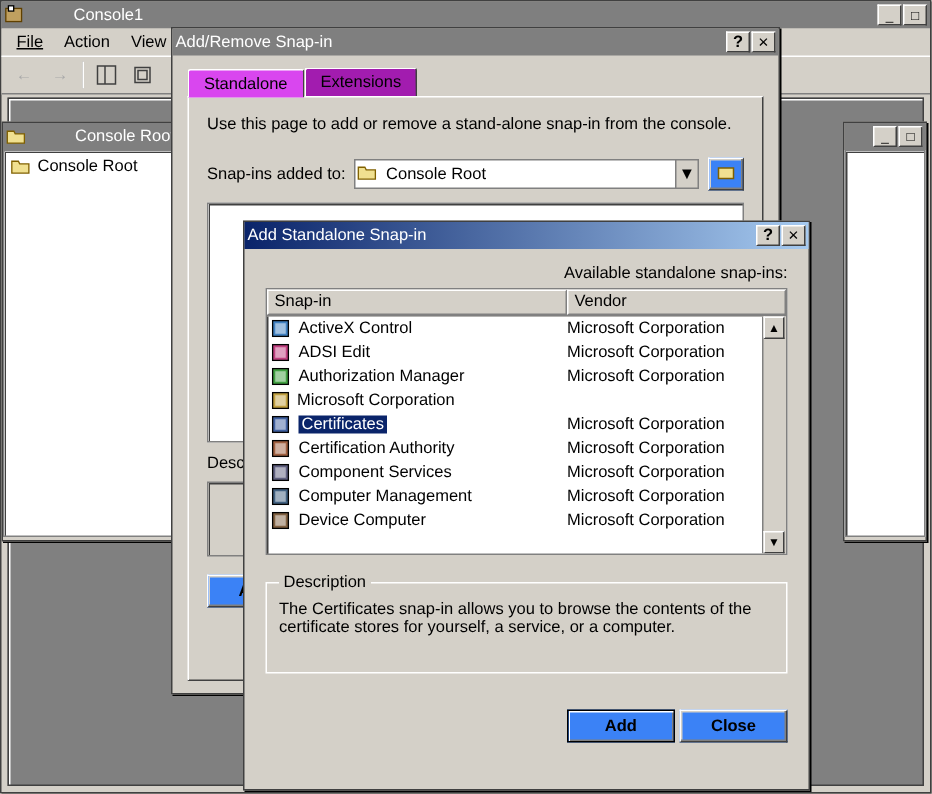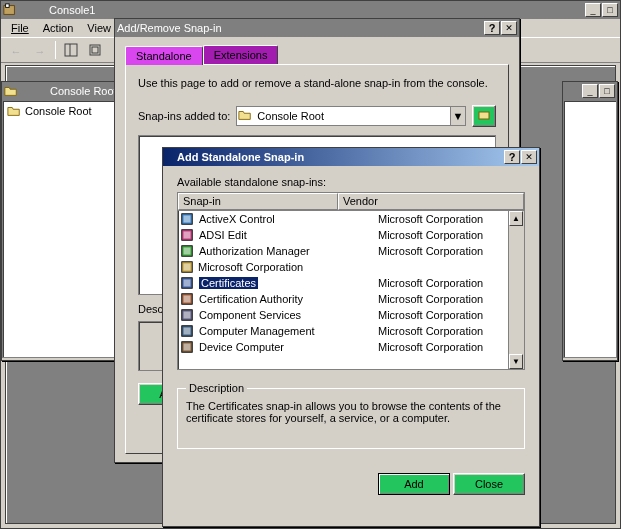--- a/index.html
+++ b/index.html
@@ -15,21 +15,21 @@
 .menubar { background: #d4d0c8; height: 18px; display: flex; align-items: center; padding: 0 4px; gap: 2px; }
 .menubar span { padding: 1px 6px; cursor: pointer; text-align: center; }
 .menubar span u { text-decoration: underline; }
 
 .toolbar { background: #d4d0c8; height: 26px; border-top: 1px solid #fff; border-bottom: 1px solid #808080; display: flex; align-items: center; padding: 0 4px; gap: 2px; }
 .toolbtn { width: 22px; height: 22px; border: 1px solid transparent; display: flex; align-items: center; justify-content: center; color: #808080; cursor: pointer; }
 .toolbtn.disabled { color: #aaa; }
 .sep { width: 1px; height: 18px; background: #808080; border-right: 1px solid #fff; margin: 0 2px; }
 
 .window { position: absolute; border: 1px solid #404040; background: #d4d0c8; box-shadow: 1px 1px 0 #000; }
-.btn { min-width: 72px; height: 22px; background: #22c55e; border: 1px solid #fff; border-right-color: #404040; border-bottom-color: #404040; box-shadow: inset -1px -1px 0 #808080, inset 1px 1px 0 #d4d0c8; cursor: pointer; padding: 0 8px; }
+.btn { min-width: 72px; height: 22px; background: #3b82f6; border: 1px solid #fff; border-right-color: #404040; border-bottom-color: #404040; box-shadow: inset -1px -1px 0 #808080, inset 1px 1px 0 #d4d0c8; cursor: pointer; padding: 0 8px; font-weight: bold; }
 
 .tab { display: inline-block; padding: 3px 10px; border: 1px solid #fff; border-right-color: #404040; border-bottom: none; background: #a21caf; border-radius: 2px 2px 0 0; position: relative; cursor: pointer; }
 .tab.active { background: #d946ef; z-index: 2; top: 1px; }
 .tabpanel { border: 1px solid #fff; border-right-color: #404040; border-bottom-color: #404040; background: #d4d0c8; padding: 12px; }
 
 .combo { display: flex; height: 20px; }
 .combo input { flex: 1; border: 1px solid #808080; border-right: none; background: #fff; padding: 0 4px 0 20px; }
 .combo .dd { width: 16px; border: 1px solid #808080; background: #d4d0c8; display: flex; align-items: center; justify-content: center; cursor: pointer; }
 
 .listhdr { display: flex; background: #d4d0c8; height: 18px; border-bottom: 1px solid #808080; }
@@ -146,33 +146,33 @@
         <div style="margin-top:12px;">
           <button class="btn" style="min-width:50px;">A</button>
         </div>
       </div>
     </div>
   </div>
 </div>
 
 <div class="window" style="left:162px; top:147px; width:378px; height:380px; z-index:10;">
   <div class="titlebar" style="background:linear-gradient(90deg,#0a246a,#a6caf0);">
-    <span class="title" style="font-weight:bold;margin-left:12px;">Add Standalone Snap-in</span>
+    <span class="title" style="font-weight:normal;">Add Standalone Snap-in</span>
     <div class="btns">
       <div class="bt">
           <b>?</b>
         </div>
       <div class="bt">✕</div>
     </div>
   </div>
   <div style="padding:10px 14px;">
-    <div style="margin-bottom:4px;">Available standalone snap-ins:</div>
+    <div style="margin-bottom:4px;text-align:right;">Available standalone snap-ins:</div>
     <div class="listbox">
       <div class="listhdr">
-        <div style="width:160px;">Snap-in</div>
+        <div style="width:200px;">Snap-in</div>
         <div style="flex:1;">Vendor</div>
       </div>
       <div id="snapin-rows">
           <div class="row">
             <span class="ic"><svg class="icon-svg" viewBox="0 0 16 16">
                 <rect x="2" y="2" width="12" height="12" fill="#4080c0" stroke="#000"></rect>
                 <rect x="4" y="4" width="8" height="8" fill="#fff" opacity="0.5"></rect>
               </svg></span>
             <div class="nm"><span>ActiveX Control</span></div>
             <div class="vn">Microsoft Corporation</div>

